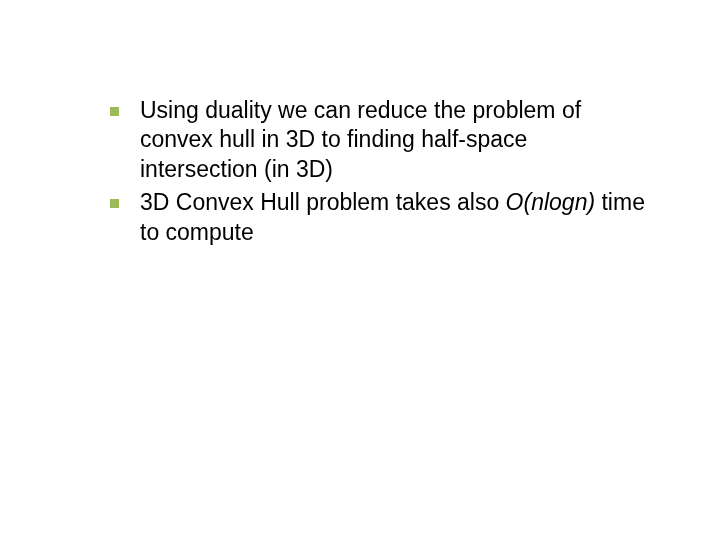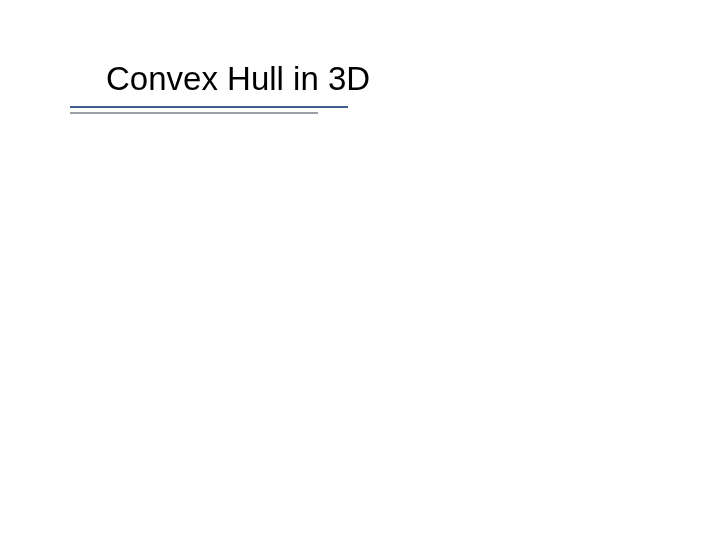--- a/index.html
+++ b/index.html
@@ -78,26 +78,25 @@
   }
   .ital {
     font-style: italic;
   }
 </style>
 </head>
 <body>
 
 <div class="slide">
 
-  <div class="title-block">
-    <h1 class="title">Convex Hull in 3D</h1>
-    <div class="underline-group">
-      <div class="line-long"></div>
-      <div class="line-short"></div>
-    </div>
-  </div>
 
   <div class="body">
     <ul class="bullets">
+      <li>
+        <span>Using duality we can reduce the problem of convex hull in 3D to finding half-space intersection (in 3D)</span><span class="ital"></span><span></span>
+      </li>
+      <li>
+        <span>3D Convex Hull problem takes also </span><span class="ital">O(nlogn)</span><span> time to compute</span>
+      </li>
     </ul>
   </div>
 
 </div>
 
 </body></html>

